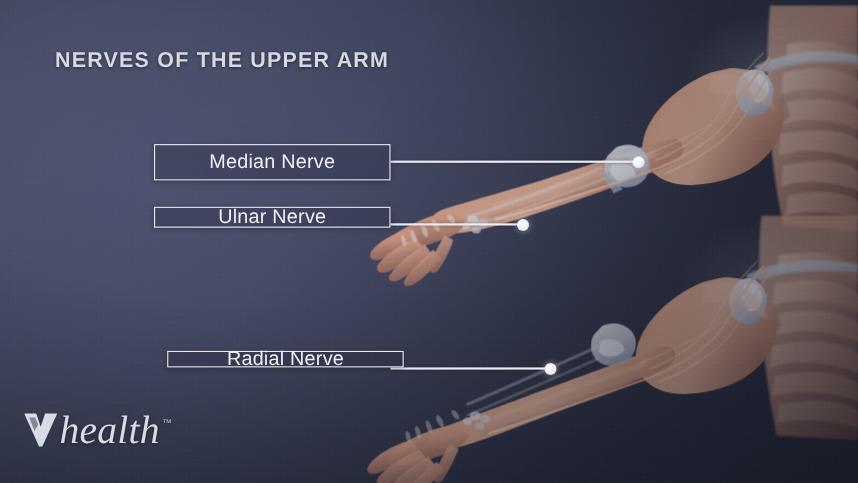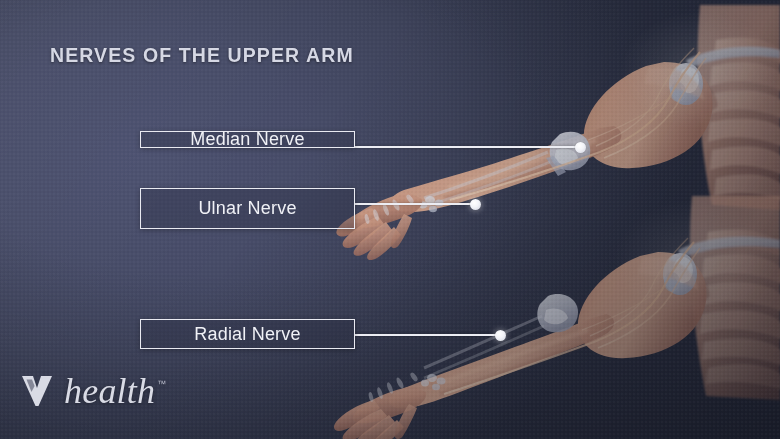--- a/index.html
+++ b/index.html
@@ -111,21 +111,21 @@
   }
   .logo .vtext {
     font-size: 35px;
     font-weight: bold;
     letter-spacing: -0.5px;
   }
   .logo .htext {
     font-family: "Liberation Serif", serif;
     font-style: italic;
     font-size: 36px;
-    margin-left: 10px;
+    margin-left: 0;
     letter-spacing: .2px;
   }
   .logo .tm {
     font-size: 9px;
     margin-left: 2px;
     position: relative;
     top: -16px;
     color: #b9bccb;
   }
 </style>
@@ -333,33 +333,33 @@
     </svg>
   </div>
 
   <div class="bg-vignette"></div>
   <div class="bg-noise"></div>
 
   <div class="title">NERVES OF THE UPPER ARM</div>
 
   <div class="leader" style="left:355px; top:146px; width:226px;"></div>
   <div class="leader-dot" style="left:575px; top:142px;"></div>
-  <div class="label-box" style="left:140px; top:131px; width:215px; height:17px;">
+  <div class="label-box" style="left:140px; top:131px; width:215px; height:33px;">
     <span>Median Nerve</span>
   </div>
 
   <div class="leader" style="left:355px; top:203px; width:121px;"></div>
   <div class="leader-dot" style="left:470px; top:199px;"></div>
-  <div class="label-box" style="left:140px; top:188px; width:215px; height:41px;">
+  <div class="label-box" style="left:140px; top:188px; width:215px; height:19px;">
     <span>Ulnar Nerve</span>
   </div>
 
   <div class="leader" style="left:355px; top:334px; width:146px;"></div>
   <div class="leader-dot" style="left:495px; top:330px;"></div>
-  <div class="label-box" style="left:140px; top:319px; width:215px; height:30px;text-align:right;">
+  <div class="label-box" style="left:152px; top:319px; width:215px; height:15px;text-align:right;">
     <span>Radial Nerve</span>
   </div>
 
   <div class="logo">
     <span class="vmark">
       <svg viewBox="0 0 30 33" xmlns="http://www.w3.org/2000/svg">
         <path d="M0 2 L11 2 L15 14 L19 2 L30 2 L16.5 32 L13.5 32 Z" fill="#d9dbe5"></path>
         <path d="M4.5 5.5 L10 5.5 L12.6 12 L9.5 18 Z" fill="#3f4459" opacity="0.55"></path>
       </svg>
     </span>

